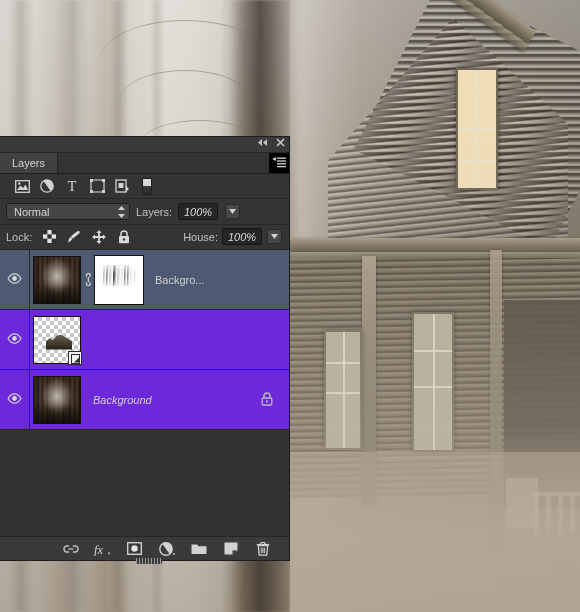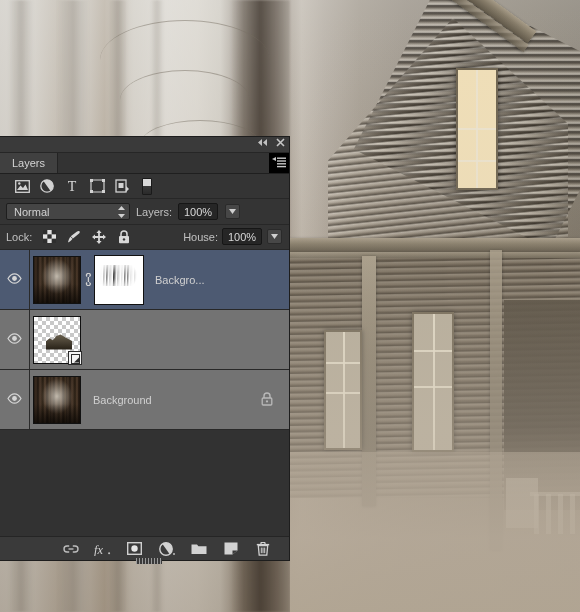--- a/index.html
+++ b/index.html
@@ -195,34 +195,34 @@
   }
   .blend-select .lbl { flex: 1; padding-left: 4px; color: #d2d2d2; }
 
   .fld-label { color: #c0c0c0; font-size: 11px; }
   .num-field {
     display: flex; align-items: center;
     height: 17px; background: #262626;
     border: 1px solid #161616; border-radius: 2px;
   }
   .num-field .val {
-    width: 38px; text-align: center; color: #d8d8d8; font-size: 11px; cursor: text;
+    width: 38px; text-align: center; color: #d8d8d8; font-size: 11px; cursor: text; font-style: italic;
   }
   .num-arrow {
     width: 15px; height: 15px; margin: 0 1px;
     background: #474747; border: 1px solid #2a2a2a; border-radius: 2px;
     display: flex; align-items: center; justify-content: center; cursor: pointer;
   }
 
   .lock-row { gap: 4px; }
   .lock-icons { display: flex; align-items: center; gap: 11px; margin-left: 6px; }
   .lock-ic { width: 14px; height: 14px; display: flex; align-items: center; justify-content: center; cursor: pointer; }
 
   
-  .layer-list { background: #737373; }
+  .layer-list { background: #6d28d9; }
   .layer-row {
     position: relative;
     display: flex; align-items: center;
     height: 60px;
     border-bottom: 1px solid #282828;
     cursor: pointer;
   }
   .layer-row.selected { background: #4d5a72; }
   .eye-cell {
     width: 30px; height: 100%;
@@ -297,21 +297,21 @@
     filter: blur(0.4px);
     -webkit-mask-image: radial-gradient(ellipse 58% 85% at 45% 50%, #000 18%, rgba(0,0,0,0.45) 55%, rgba(0,0,0,0) 92%);
     mask-image: radial-gradient(ellipse 58% 85% at 45% 50%, #000 18%, rgba(0,0,0,0.45) 55%, rgba(0,0,0,0) 92%);
   }
   .layer-name {
     margin-left: 12px;
     font-size: 11px;
     color: #d0d0d0;
     flex: 1;
   }
-  .layer-name.italic { }
+  .layer-name.italic { font-style: italic; }
   .lock-badge { margin-right: 16px; }
 
   .list-empty { background: #323232; flex: 1; }
 
   .panel-footer {
     position: absolute; left: 0; right: 0; bottom: 0;
     height: 24px;
     background: #3a3a3a;
     border-top: 1px solid #252525;
     display: flex; align-items: center; justify-content: flex-end;

